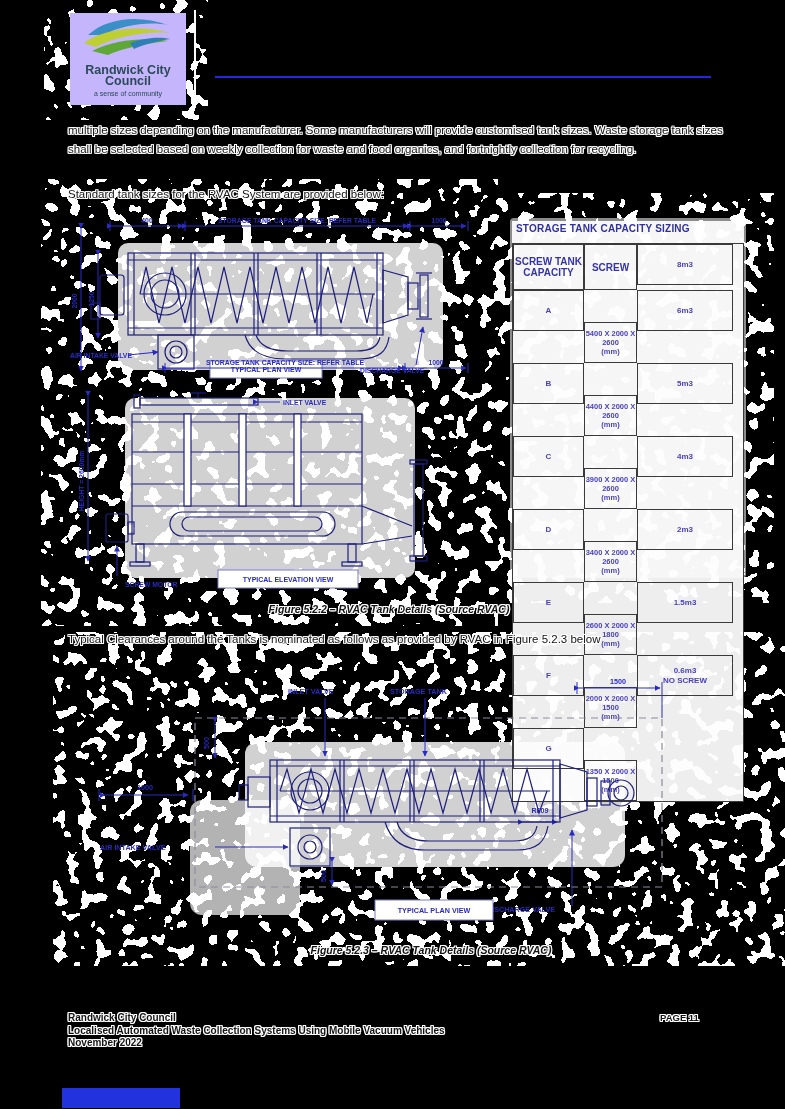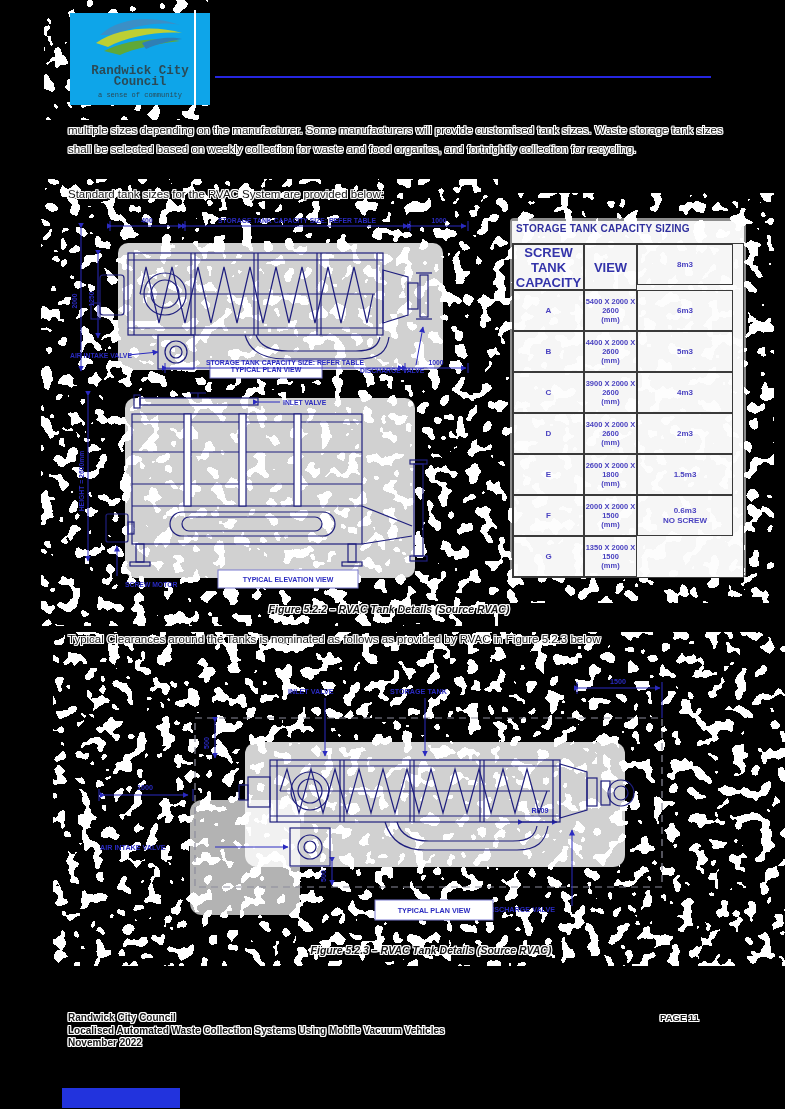--- a/index.html
+++ b/index.html
@@ -7,42 +7,42 @@
         font-family:"Liberation Sans",sans-serif;}
   .abs{position:absolute;}
   
   .outl{color:#141414;
         text-shadow:-1px 0 #fff,1px 0 #fff,0 -1px #fff,0 1px #fff,
                     1px 1px 0 #fff,-1px -1px 0 #fff,1px -1px 0 #fff,-1px 1px 0 #fff;}
   .title{left:310px;top:39px;width:402px;text-align:center;
          font-size:13px;font-weight:bold;letter-spacing:.2px;}
   .rule{left:215px;top:76px;width:496px;height:2px;background:#2626e0;}
   .logo-line{left:194px;top:10px;width:2px;height:98px;background:#fff;}
-  .logo{left:70px;top:13px;width:140px;height:92px;background:#0ea5e9;text-align:center;font-family:Liberation Mono, monospace;}
+  .logo{left:70px;top:13px;width:116px;height:92px;background:#c4b5fd;text-align:center;}
   .logo .nm{font-size:12.5px;font-weight:bold;color:#2b4a56;line-height:13px;margin-top:1px;}
   .logo .tg{font-size:7px;color:#2b4a56;margin-top:2px;}
   .para{left:68px;width:678px;font-size:11.5px;line-height:19px;}
   .p1{top:121px;}
   .p2{top:185px;}
   .p3{top:630px;}
   .cap{width:778px;left:0;text-align:center;font-size:10.5px;font-style:italic;font-weight:bold;}
   .cap1{top:603px;}
   .cap2{top:944px;padding-left:42px;}
   
   .tbl{left:512px;top:221px;width:232px;color:#4a42c0;}
   .tbl .ttl{font-size:10px;font-weight:bold;color:#30309e;background:rgba(255,255,255,.92);
             padding:2px 4px 9px 4px;letter-spacing:.2px;}
   .grid{display:grid;grid-template-columns:71px 53px 96px;border:1px solid #3a3a3a;
         background:rgba(253,253,253,.94);}
   .cell{border:1px solid #3a3a3a;display:flex;flex-direction:column;align-items:center;
         justify-content:center;text-align:center;font-size:8px;font-weight:bold;}
-  .hd{height:44px;font-size:13px;color:#3434aa;}
+  .hd{height:44px;font-size:10px;color:#3434aa;}
   .bd{height:39px;}
   .capcell{white-space:pre-line;line-height:10px;}
-  .dimcell{line-height:9px;font-size:7.5px;}
+  .dimcell{line-height:9px;font-size:7.5px;margin-top:32px;}
   .unit{font-size:7.5px;}
   
   .foot{left:68px;top:1012px;width:560px;font-size:10px;font-weight:bold;line-height:12.5px;}
   .pageno{left:660px;top:1012px;font-size:9.5px;font-weight:bold;}
   .bluebar{left:62px;top:1088px;width:118px;height:20px;background:#2233dd;}
   svg text{font-family:"Liberation Sans",sans-serif;}
 </style>
 </head>
 <body>
 
@@ -201,21 +201,21 @@
       <text x="55" y="231">SCREW MOTOR</text>
     </g>
     <rect x="148" y="214" width="140" height="18" fill="#fff" stroke="#7a7ad0"></rect>
     <text x="218" y="226" text-anchor="middle" fill="#2a2ac0" font-size="7" font-weight="bold">TYPICAL ELEVATION VIEW</text>
   </svg>
 
   <div class="abs tbl">
     <div class="ttl">STORAGE TANK CAPACITY SIZING</div>
     <div class="grid">
       <div class="cell hd">SCREW TANK CAPACITY</div>
-      <div class="cell hd">VIEW</div>
+      <div class="cell hd">SCREW</div>
 
       <div class="cell bd capcell">8m3</div>
       <div class="cell bd">A</div>
       <div class="cell bd dimcell">
           <span>5400 X  2000 X 2600</span>
           <span class="unit">(mm)</span>
         </div>
 
       <div class="cell bd capcell">6m3</div>
       <div class="cell bd">B</div>

